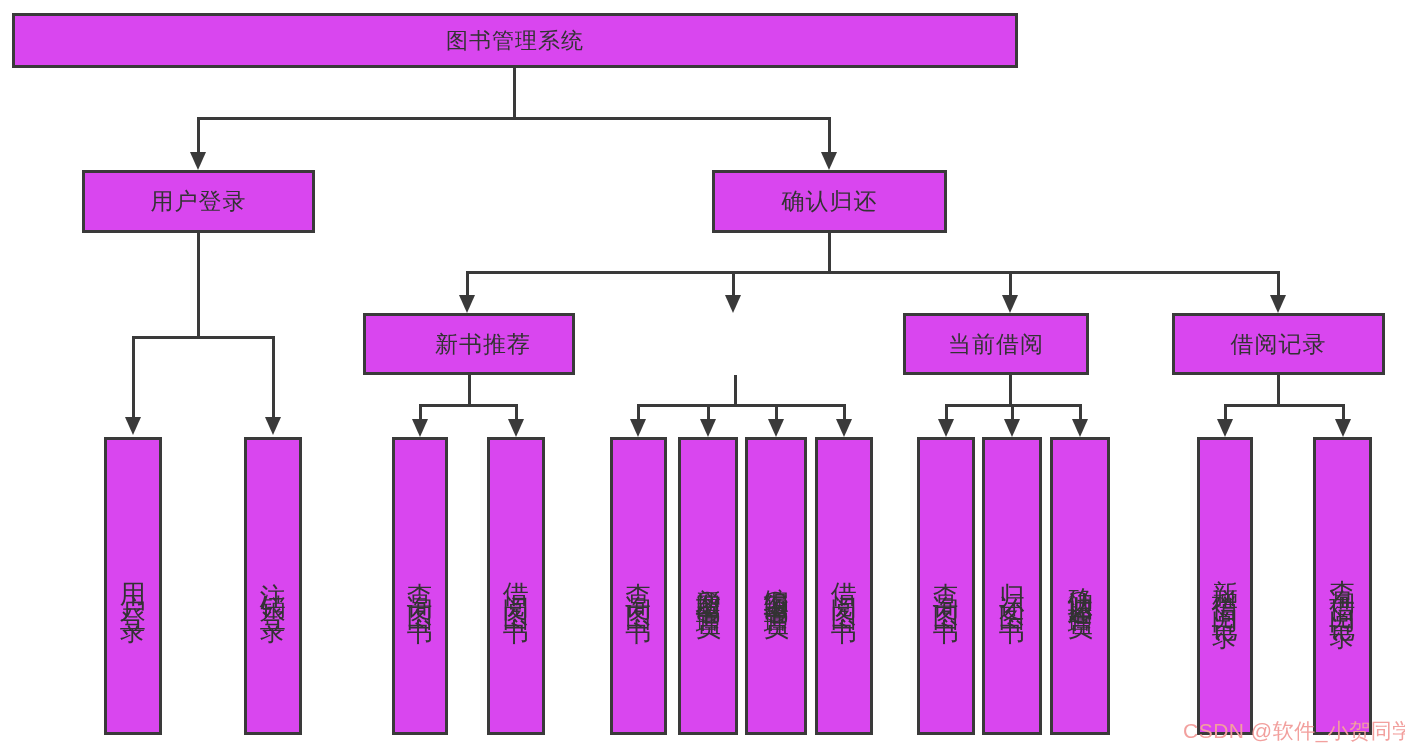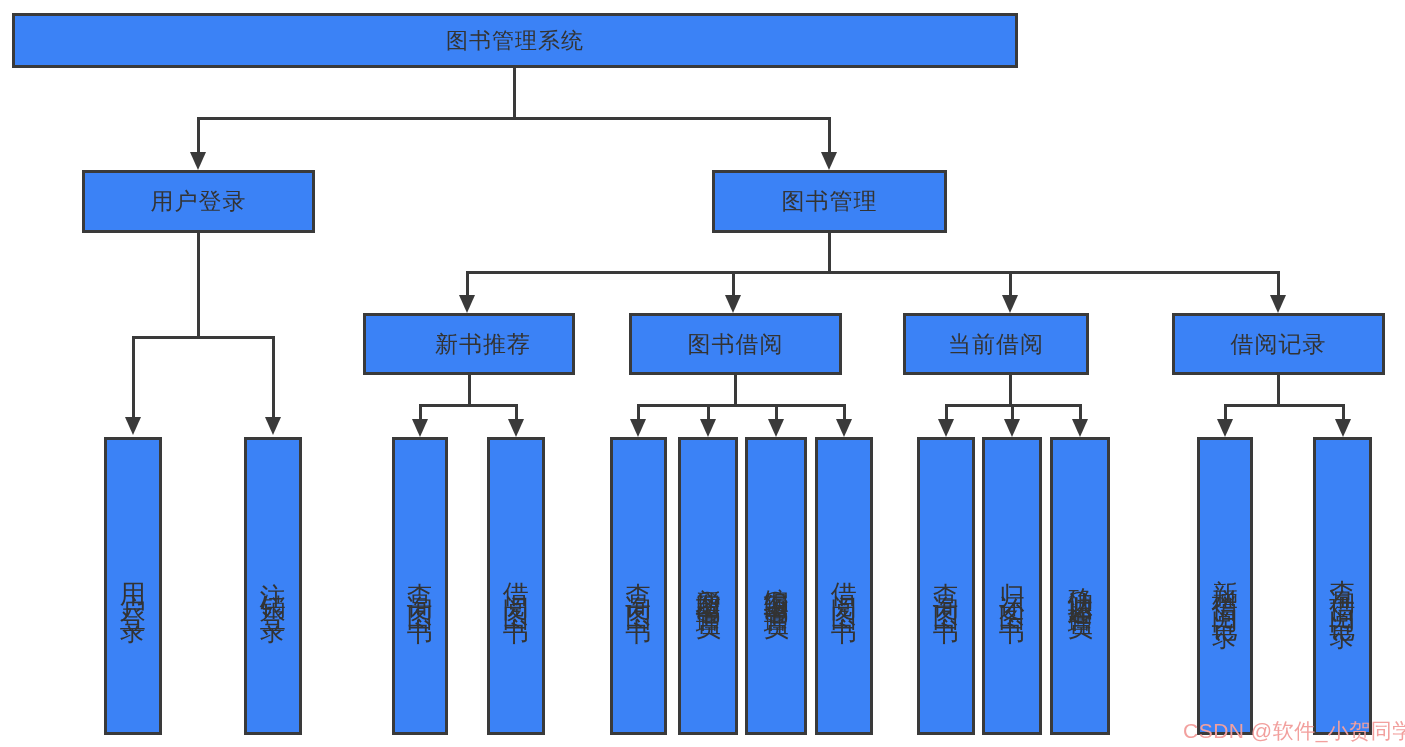--- a/index.html
+++ b/index.html
@@ -1,21 +1,21 @@
 <!DOCTYPE html>
 <html><head>
 <meta charset="utf-8">
 <style>
   html,body{margin:0;padding:0;background:#ffffff;}
   .stage{
     position:relative;width:1405px;height:747px;background:#ffffff;overflow:hidden;
     font-family:"Liberation Sans",sans-serif;color:#333333;
   }
   .box{
-    position:absolute;box-sizing:border-box;border:3px solid #3a3a3a;background:#3b82f6;
+    position:absolute;box-sizing:border-box;border:3px solid #3a3a3a;background:#d946ef;
     display:flex;align-items:center;justify-content:center;
   }
   .hlabel{font-size:23px;color:#333333;letter-spacing:1px;white-space:nowrap;}
   .root-label{font-size:22px;}
   .vtext{
     writing-mode:vertical-rl;text-orientation:mixed;
     font-size:26px;line-height:1.1;letter-spacing:12px;color:#333333;white-space:nowrap;
   }
   .vtext.tight{font-size:25px;letter-spacing:4px;}
   .ln{position:absolute;background:#3a3a3a;}
@@ -42,21 +42,21 @@
   <div class="ln" style="left:197px;top:117px;width:634px;height:3px;"></div>
   <div class="ln" style="left:197px;top:117px;width:3px;height:37px;"></div>
   <div class="ah" style="left:190px;top:152px;"></div>
   <div class="ln" style="left:828px;top:117px;width:3px;height:37px;"></div>
   <div class="ah" style="left:821px;top:152px;"></div>
 
   <div class="box" style="left:82px;top:170px;width:233px;height:63px;">
     <span class="hlabel">用户登录</span>
   </div>
   <div class="box" style="left:712px;top:170px;width:235px;height:63px;">
-    <span class="hlabel">图书管理</span>
+    <span class="hlabel">确认归还</span>
   </div>
 
   <div class="ln" style="left:197px;top:233px;width:3px;height:106px;"></div>
   <div class="ln" style="left:132px;top:336px;width:143px;height:3px;"></div>
   <div class="ln" style="left:132px;top:336px;width:3px;height:81px;"></div>
   <div class="ah" style="left:125px;top:417px;"></div>
   <div class="ln" style="left:272px;top:336px;width:3px;height:81px;"></div>
   <div class="ah" style="left:265px;top:417px;"></div>
 
   <div class="ln" style="left:828px;top:233px;width:3px;height:41px;"></div>
@@ -65,23 +65,20 @@
   <div class="ah" style="left:459px;top:295px;"></div>
   <div class="ln" style="left:732px;top:271px;width:3px;height:26px;"></div>
   <div class="ah" style="left:725px;top:295px;"></div>
   <div class="ln" style="left:1009px;top:271px;width:3px;height:26px;"></div>
   <div class="ah" style="left:1002px;top:295px;"></div>
   <div class="ln" style="left:1277px;top:271px;width:3px;height:26px;"></div>
   <div class="ah" style="left:1270px;top:295px;"></div>
 
   <div class="box" style="left:363px;top:313px;width:212px;height:62px;padding-left:28px;">
     <span class="hlabel">新书推荐</span>
-  </div>
-  <div class="box" style="left:629px;top:313px;width:213px;height:62px;">
-    <span class="hlabel">图书借阅</span>
   </div>
   <div class="box" style="left:903px;top:313px;width:186px;height:62px;">
     <span class="hlabel">当前借阅</span>
   </div>
   <div class="box" style="left:1172px;top:313px;width:213px;height:62px;">
     <span class="hlabel">借阅记录</span>
   </div>
 
   <div class="ln" style="left:468px;top:375px;width:3px;height:32px;"></div>
   <div class="ln" style="left:419px;top:404px;width:99px;height:3px;"></div>

